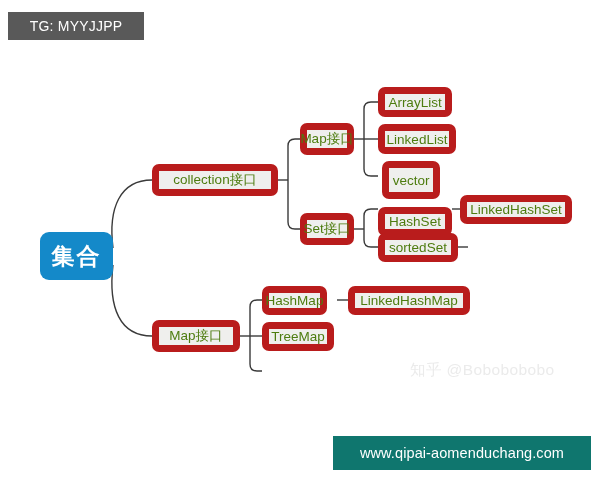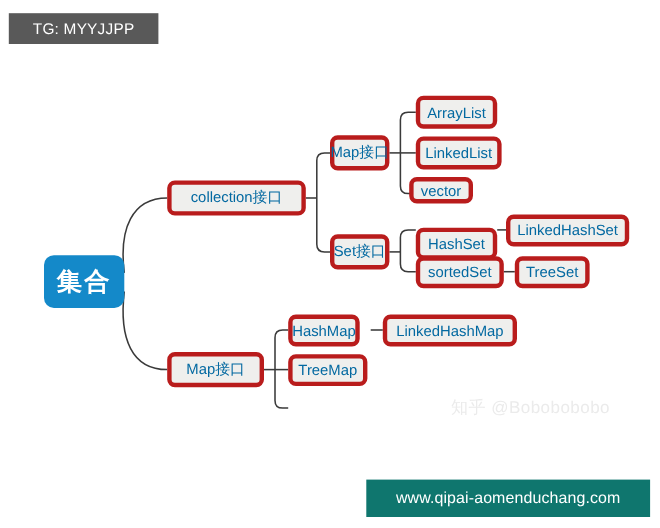--- a/index.html
+++ b/index.html
@@ -78,26 +78,26 @@
     fill: none;
     stroke: #3a3a3a;
     stroke-width: 1.4;
   }
 
   
   .node {
     position: absolute;
     box-sizing: border-box;
     background: #efefed;
-    border: 4px solid #b91c1c;
+    border: 7px solid #b91c1c;
     border-radius: 7px;
     display: flex;
     align-items: center;
     justify-content: center;
-    color: #0369a1;
+    color: #4d7c0f;
     font-size: 13.5px;
     white-space: nowrap;
     z-index: 3;
     padding: 0 6px;
   }
   .node.root {
     background: #1489c9;
     border: none;
     border-radius: 9px;
     color: #ffffff;
@@ -157,29 +157,28 @@
   <div class="node cn" style="left:152px; top:320px; width:88px; height:32px;">Map接口</div>
 
   <div class="node cn" style="left:300px; top:123px; width:54px; height:32px;">Map接口</div>
 
   <div class="node cn" style="left:300px; top:213px; width:54px; height:32px;">Set接口</div>
 
   <div class="node" style="left:378px; top:87px; width:74px; height:30px;">ArrayList</div>
 
   <div class="node" style="left:378px; top:124px; width:78px; height:30px;">LinkedList</div>
 
-  <div class="node" style="left:372px; top:161px; width:58px; height:24px;">vector</div>
+  <div class="node" style="left:382px; top:161px; width:58px; height:38px;">vector</div>
 
   <div class="node" style="left:378px; top:195px; width:74px; height:29px;margin-top:12px;">HashSet</div>
 
   <div class="node" style="left:460px; top:195px; width:112px; height:29px;">LinkedHashSet</div>
 
   <div class="node" style="left:378px; top:233px; width:80px; height:29px;">sortedSet</div>
 
-  <div class="node" style="left:468px; top:233px; width:68px; height:29px;">TreeSet</div>
 
   <div class="node" style="left:262px; top:286px; width:65px; height:29px;">HashMap</div>
 
   <div class="node" style="left:348px; top:286px; width:122px; height:29px;">LinkedHashMap</div>
 
   <div class="node" style="left:262px; top:322px; width:72px; height:29px;">TreeMap</div>
 
 
   <div id="url-bar">www.qipai-aomenduchang.com</div>
 

